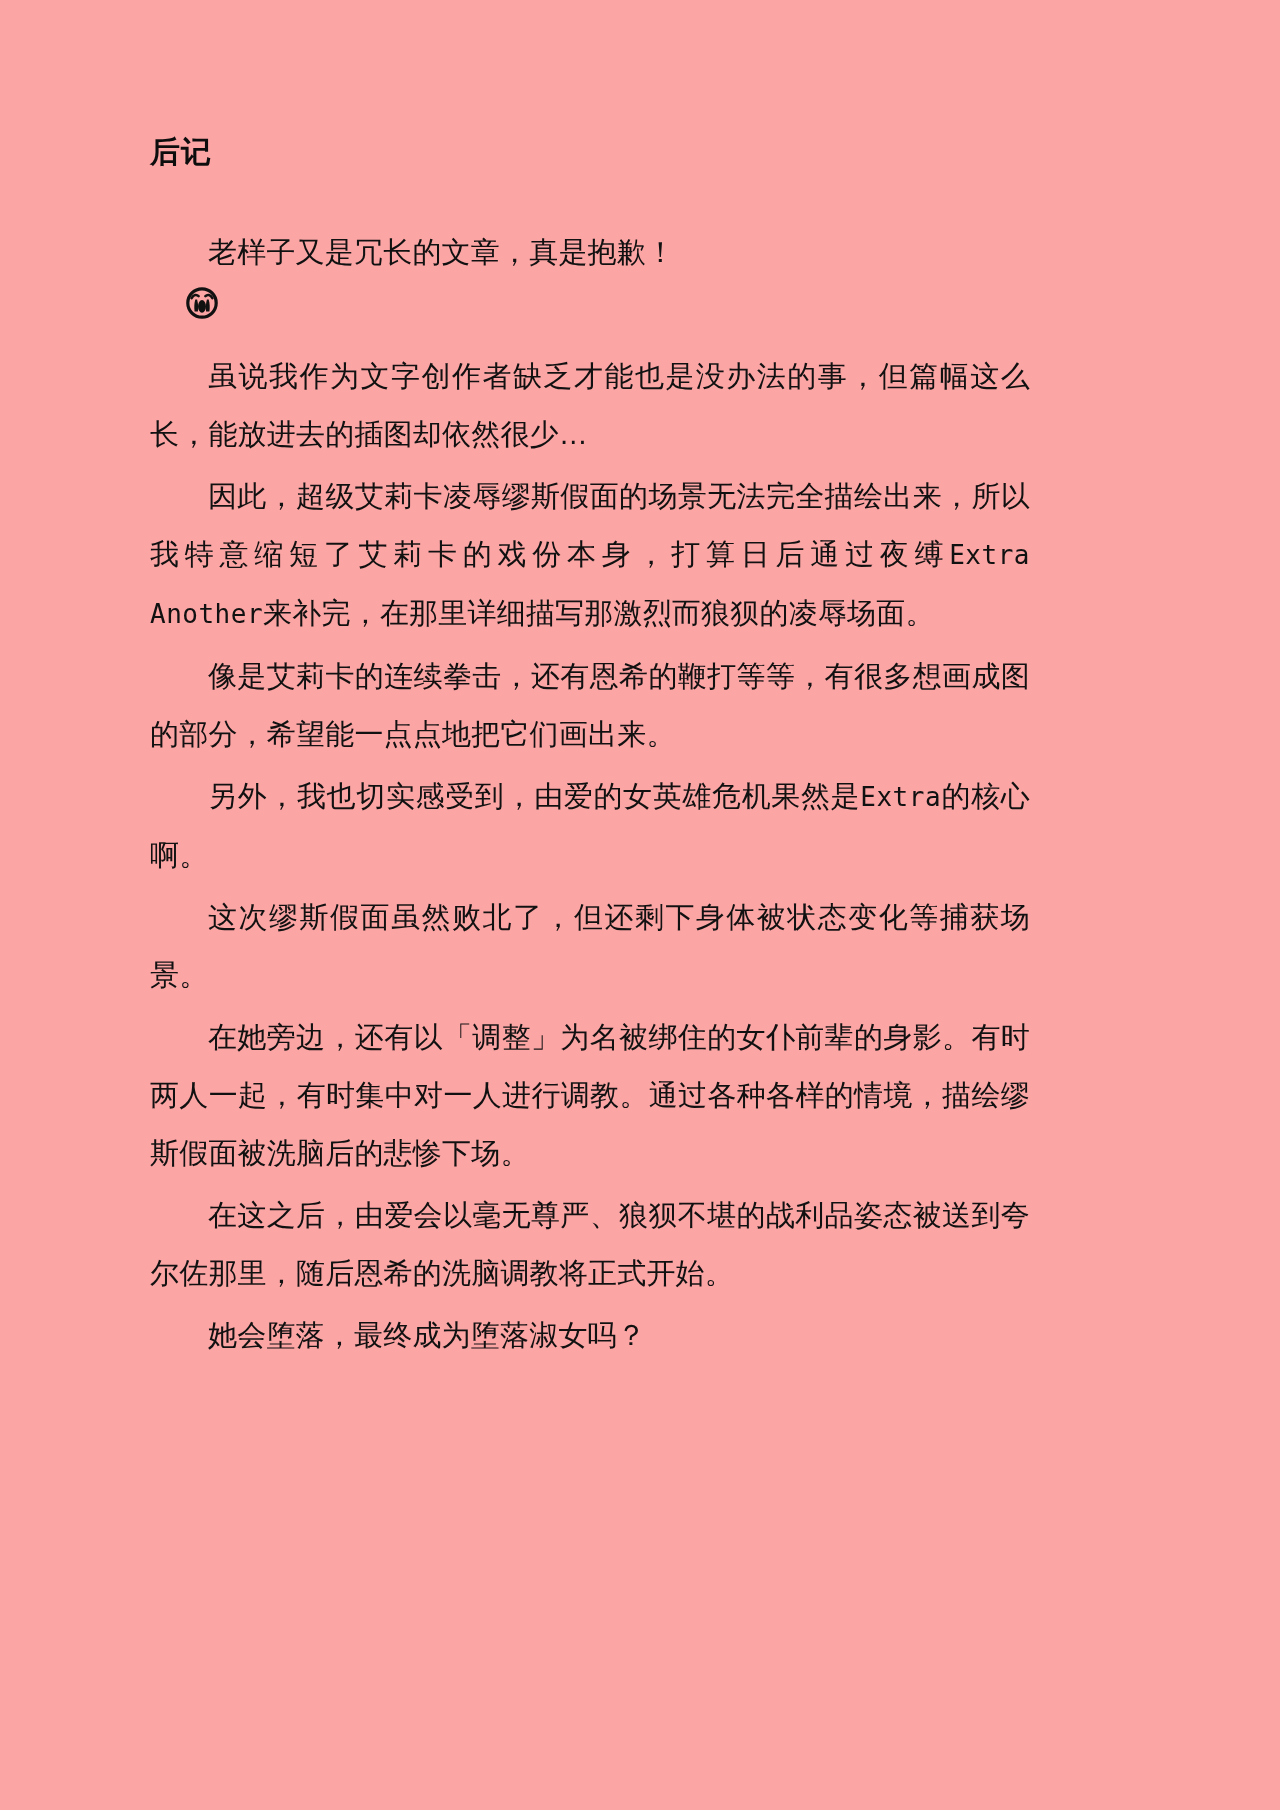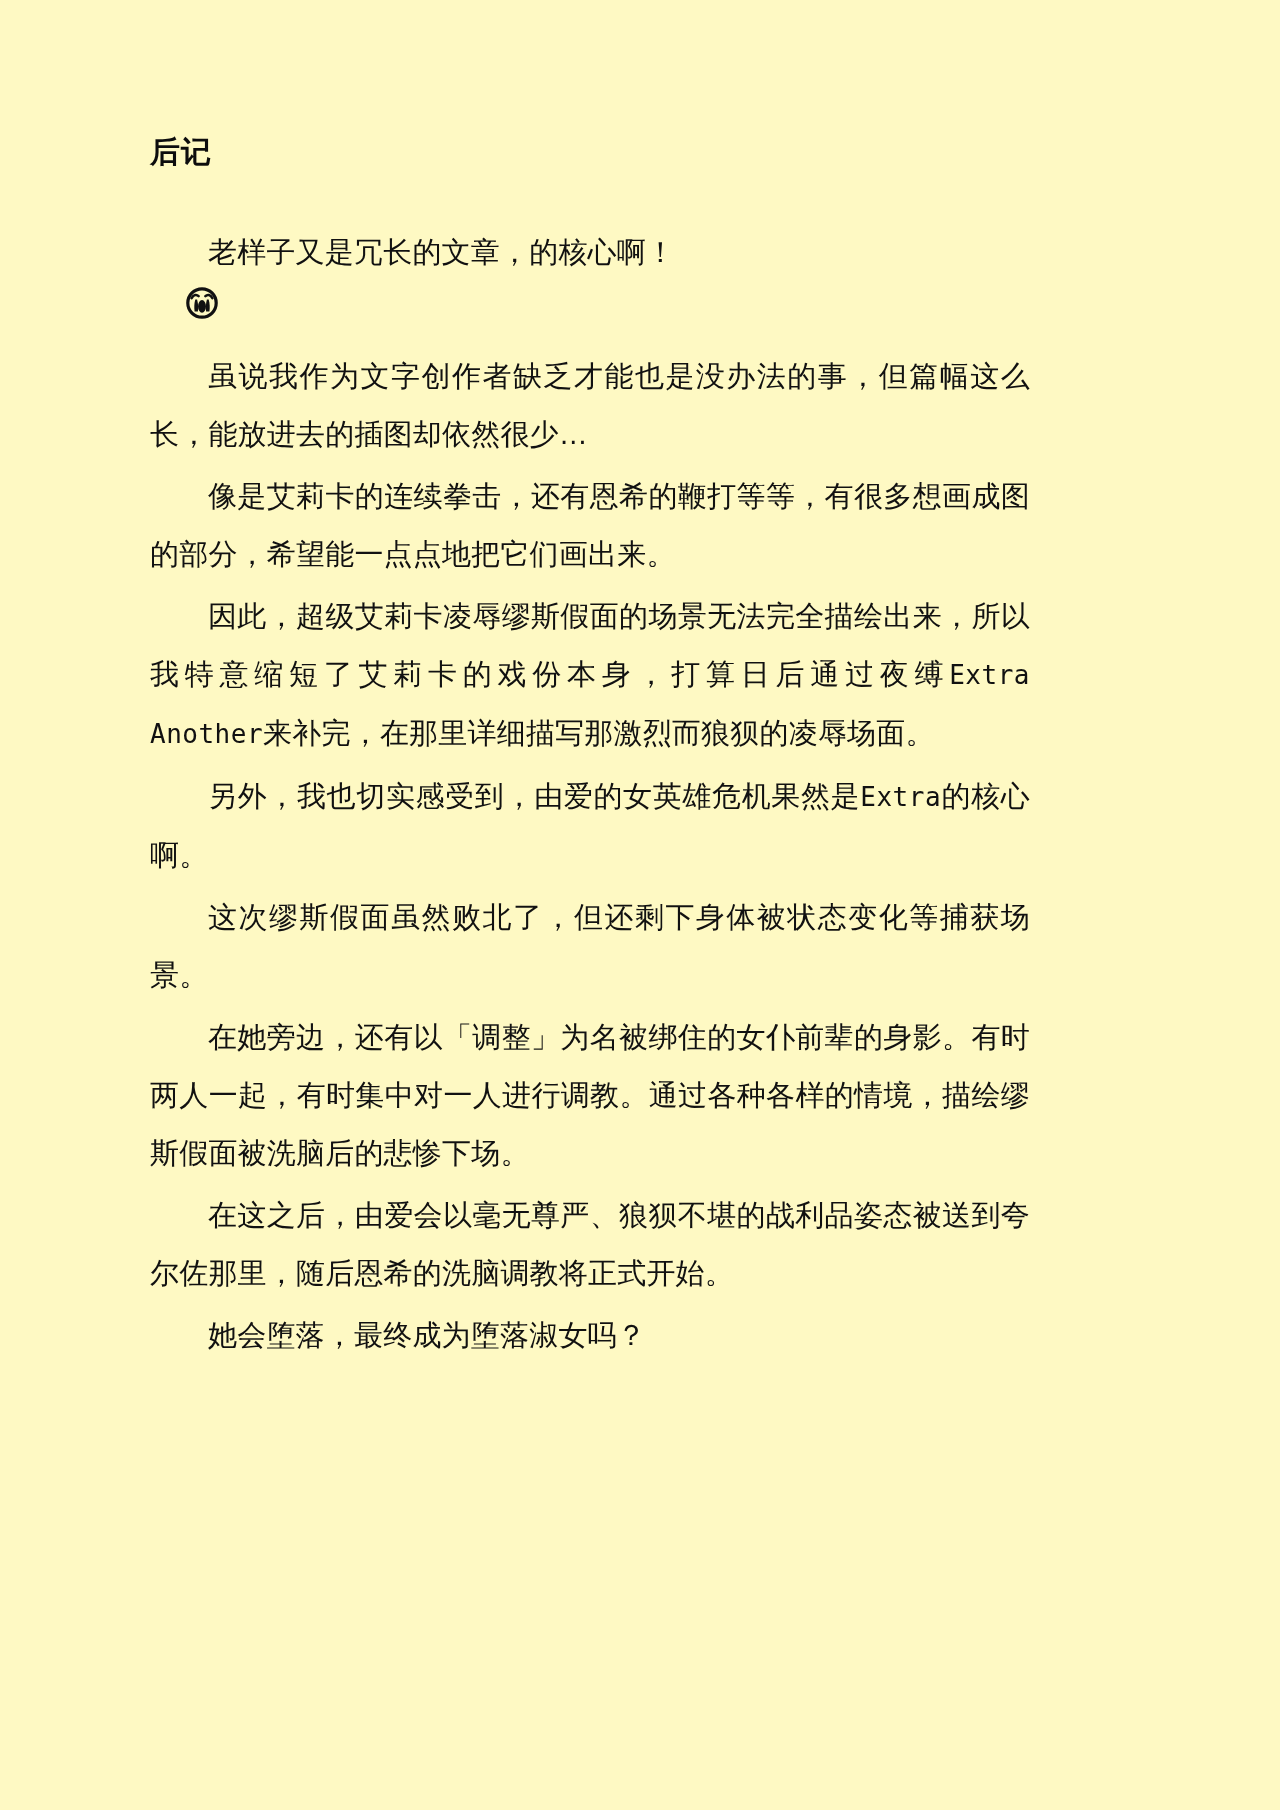--- a/index.html
+++ b/index.html
@@ -11,21 +11,21 @@
     width: 1280px;
     height: 1810px;
     font-family: "Liberation Sans", "DejaVu Sans", sans-serif;
     color: #111111;
     -webkit-font-smoothing: antialiased;
   }
   .page {
     position: relative;
     width: 1280px;
     height: 1810px;
-    background: #fef9c3;
+    background: #fca5a5;
     box-sizing: border-box;
     padding: 16px;
     overflow: hidden;
   }
   .content {
     position: absolute;
     left: 150px;
     top: 132px;
     width: 880px;
   }
@@ -64,42 +64,42 @@
   }
 </style>
 </head>
 <body>
 
 <div class="page">
   <div class="content">
 
     <h1 class="doc-title">后记</h1>
 
-    <p class="para">老样子又是冗长的文章，的核心啊！</p>
+    <p class="para">老样子又是冗长的文章，真是抱歉！</p>
 
     <div class="emoji-line">
       <span class="emoji-icon">
         <svg width="32" height="32" viewBox="0 0 32 32" aria-hidden="true">
           <circle cx="16" cy="16" r="14.2" fill="none" stroke="#111111" stroke-width="3.2"></circle>
           <path d="M5.6 11.2 C7.6 7.6 10.6 7.2 12.6 9.2" fill="none" stroke="#111111" stroke-width="2.6" stroke-linecap="round"></path>
           <path d="M26.4 11.2 C24.4 7.6 21.4 7.2 19.4 9.2" fill="none" stroke="#111111" stroke-width="2.6" stroke-linecap="round"></path>
           <path d="M9.3 12.4 C8.2 16.2 8.0 20.4 8.6 24.4 L11.9 24.4 C12.4 20.4 12.2 16.2 11.1 12.4 Z" fill="#111111"></path>
           <path d="M22.7 12.4 C23.8 16.2 24.0 20.4 23.4 24.4 L20.1 24.4 C19.6 20.4 19.8 16.2 20.9 12.4 Z" fill="#111111"></path>
           <ellipse cx="16" cy="19.4" rx="4.0" ry="6.3" fill="#111111"></ellipse>
         </svg>
       </span>
     </div>
 
     <p class="para">虽说我作为文字创作者缺乏才能也是没办法的事，但篇幅这么长，能放进去的插图却依然很少…</p>
 
-    <p class="para">像是艾莉卡的连续拳击，还有恩希的鞭打等等，有很多想画成图的部分，希望能一点点地把它们画出来。</p>
-
     <p class="para">
       <span>因此，超级艾莉卡凌辱缪斯假面的场景无法完全描绘出来，所以我特意缩短了艾莉卡的戏份本身，打算日后通过夜缚</span><span class="mono">Extra Another</span><span>来补完，在那里详细描写那激烈而狼狈的凌辱场面。</span>
     </p>
+
+    <p class="para">像是艾莉卡的连续拳击，还有恩希的鞭打等等，有很多想画成图的部分，希望能一点点地把它们画出来。</p>
 
 
     <p class="para">
       <span>另外，我也切实感受到，由爱的女英雄危机果然是</span><span class="mono">Extra</span><span>的核心啊。</span>
     </p>
 
     <p class="para">这次缪斯假面虽然败北了，但还剩下身体被状态变化等捕获场景。</p>
 
 
     <p class="para">在她旁边，还有以「调整」为名被绑住的女仆前辈的身影。有时两人一起，有时集中对一人进行调教。通过各种各样的情境，描绘缪斯假面被洗脑后的悲惨下场。</p>

